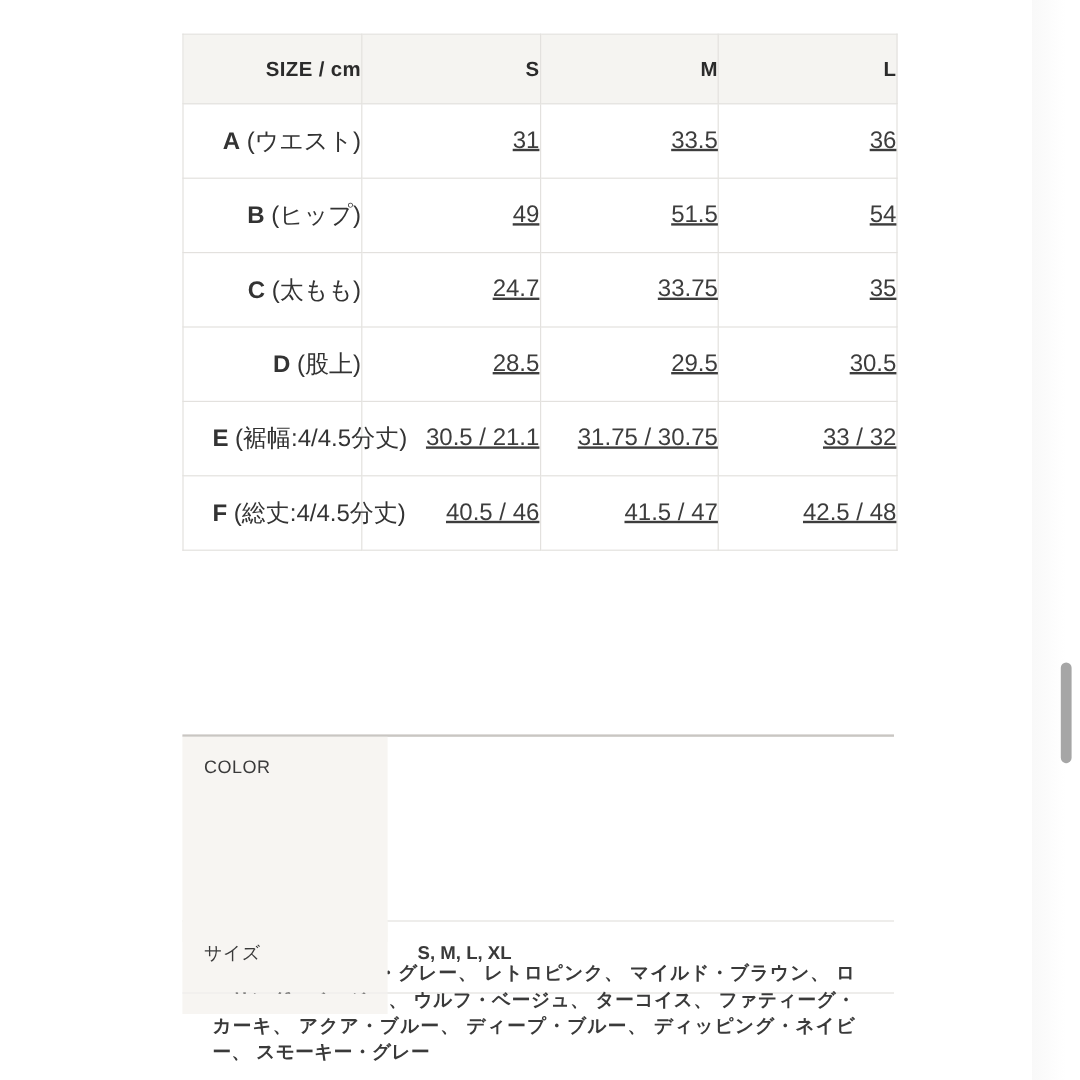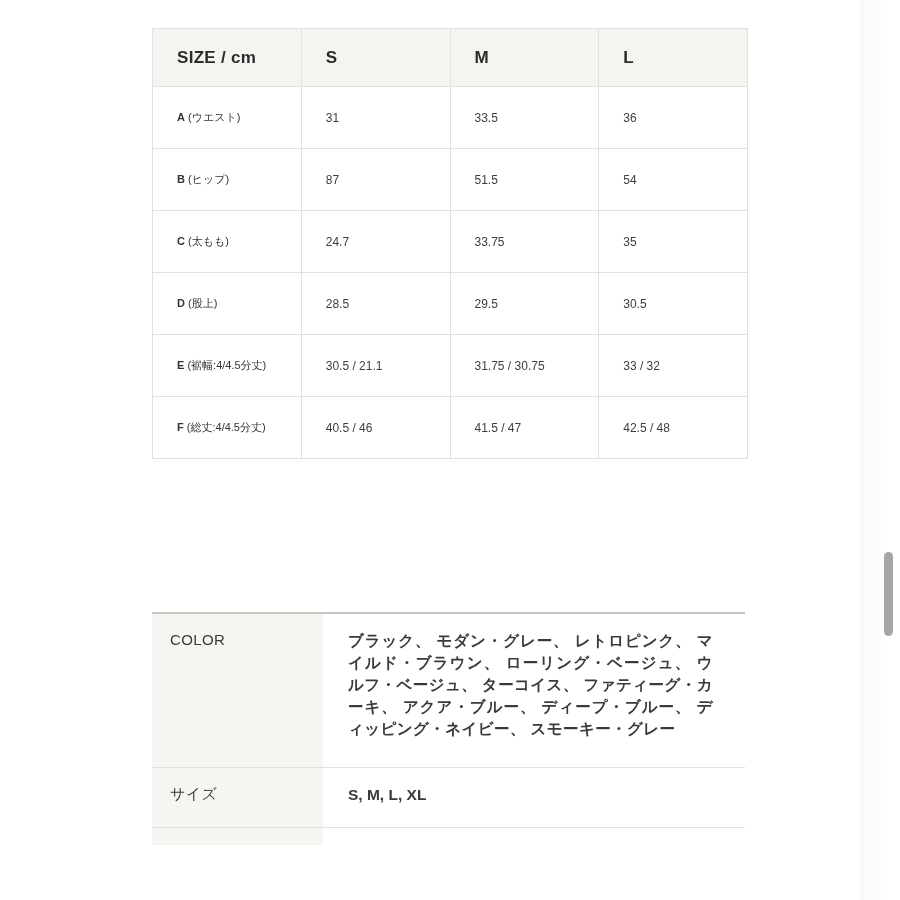--- a/index.html
+++ b/index.html
@@ -22,36 +22,36 @@
     font-family:"Liberation Sans", sans-serif;
     color:var(--text);
   }
   
   #size-table{
     position:absolute;left:152px;top:28px;width:596px;
     border-collapse:collapse;table-layout:fixed;
   }
   #size-table th,#size-table td{
     border:1px solid var(--border);
-    text-align:left;vertical-align:middle;
+    text-align:right;vertical-align:middle;
     background:#ffffff;
     padding-left:24px;
   }
   #size-table thead th{
     background:var(--header-bg);
     height:58px;
     font-size:17px;font-weight:600;color:#2b2b2b;
     letter-spacing:.3px;
   }
   #size-table tbody tr{height:62px;}
   #size-table tbody th{
-    font-weight:400;font-size:11px;white-space:nowrap;
+    font-weight:400;font-size:20px;white-space:nowrap;
   }
   #size-table tbody th .k{font-weight:700;}
-  #size-table tbody td{font-size:12px;color:var(--num);}
+  #size-table tbody td{font-size:20px;color:var(--num);text-decoration:underline;}
   
   #notes{
     position:absolute;left:152px;top:482px;width:596px;
     text-align:right;
     font-size:16.5px;line-height:31px;color:var(--note);
   }
   
   #details{
     position:absolute;left:152px;top:612px;width:593px;
     border-top:2px solid var(--border-dark);
@@ -66,21 +66,21 @@
     background:var(--label-bg);
     padding:17px 10px 0 18px;
     font-size:15px;letter-spacing:.4px;color:#3a3a3a;
   }
   .d-value{
     flex:1;
     padding:16px 32px 0 25px;
     font-size:15.5px;line-height:22px;color:#3a3a3a;font-weight:bold;
   }
   .d-value.justify{text-align:justify;letter-spacing:.4px;}
-  .d-row.r-color{height:153px;}
+  .d-row.r-color{height:153px;flex-direction:column;}
   .d-row.r-fabric{height:64px;}
   .d-row.r-size{height:60px;}
   .d-row.r-partial{height:16px;}
   
   #right-strip{
     position:absolute;left:860px;top:0;width:40px;height:900px;
     background:linear-gradient(to right,#f5f5f5,#ffffff 70%);
     opacity:.65;
   }
   #scroll-thumb{
@@ -104,21 +104,21 @@
     </thead>
     <tbody>
         <tr>
           <th><span class="k">A</span> <span>(ウエスト)</span></th>
           <td>31</td>
           <td>33.5</td>
           <td>36</td>
         </tr>
         <tr>
           <th><span class="k">B</span> <span>(ヒップ)</span></th>
-          <td>87</td>
+          <td>49</td>
           <td>51.5</td>
           <td>54</td>
         </tr>
         <tr>
           <th><span class="k">C</span> <span>(太もも)</span></th>
           <td>24.7</td>
           <td>33.75</td>
           <td>35</td>
         </tr>
         <tr>

